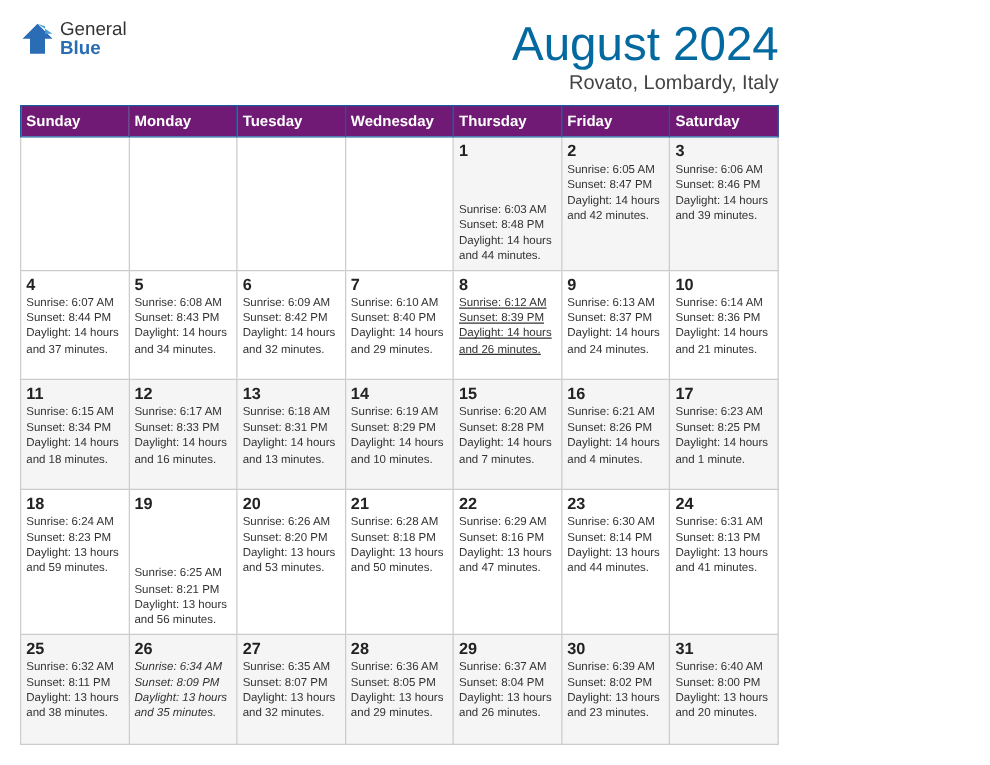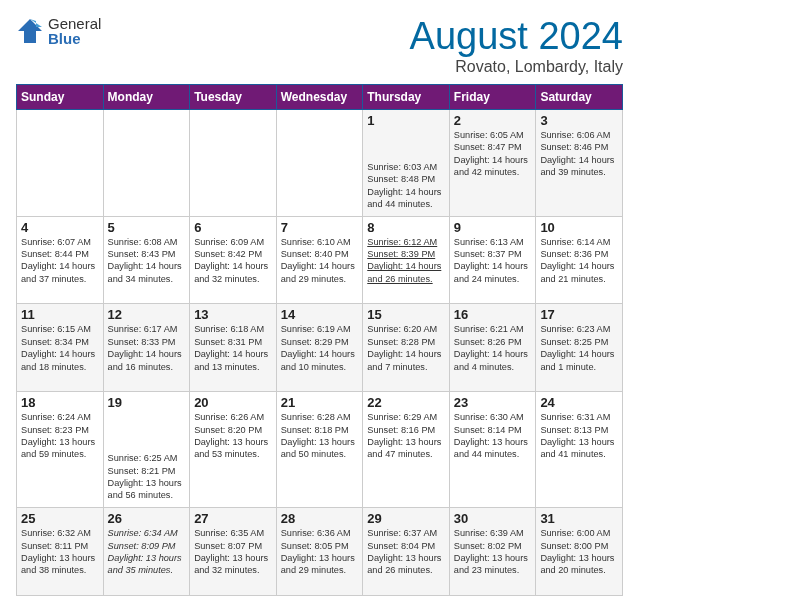--- a/index.html
+++ b/index.html
@@ -356,21 +356,21 @@
           </td>
           <td>
             <span class="day-number">30</span>
             <div class="day-info" style="white-space: pre-line;">Sunrise: 6:39 AM
 Sunset: 8:02 PM
 Daylight: 13 hours
 and 23 minutes.</div>
           </td>
           <td>
             <span class="day-number">31</span>
-            <div class="day-info" style="white-space: pre-line;">Sunrise: 6:00 AM
+            <div class="day-info" style="white-space: pre-line;">Sunrise: 6:40 AM
 Sunset: 8:00 PM
 Daylight: 13 hours
 and 20 minutes.</div>
           </td>
         </tr>
       </tbody>
   </table>
 </div>
 
 </body></html>

